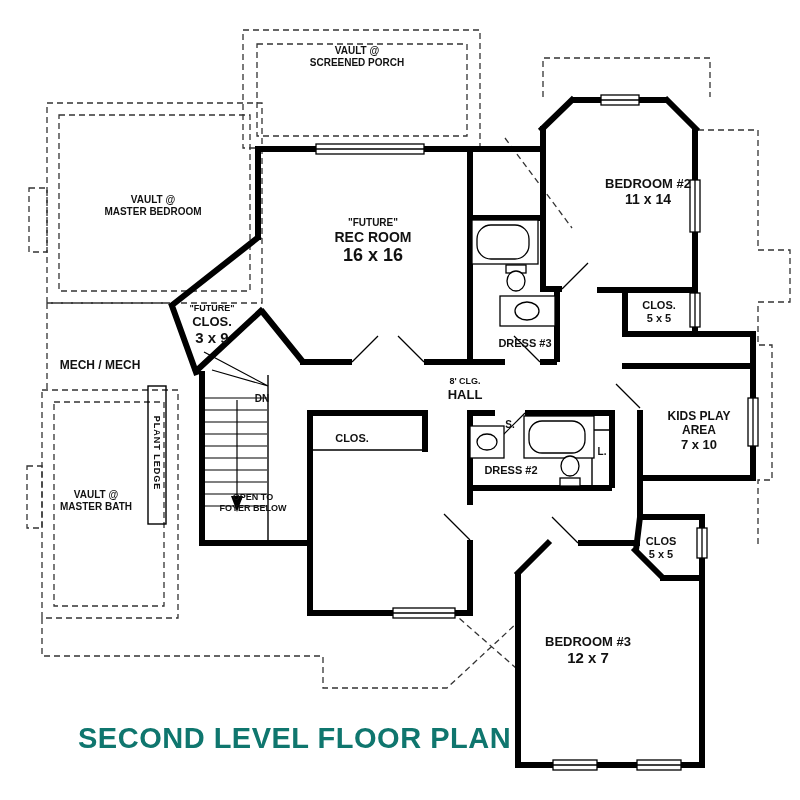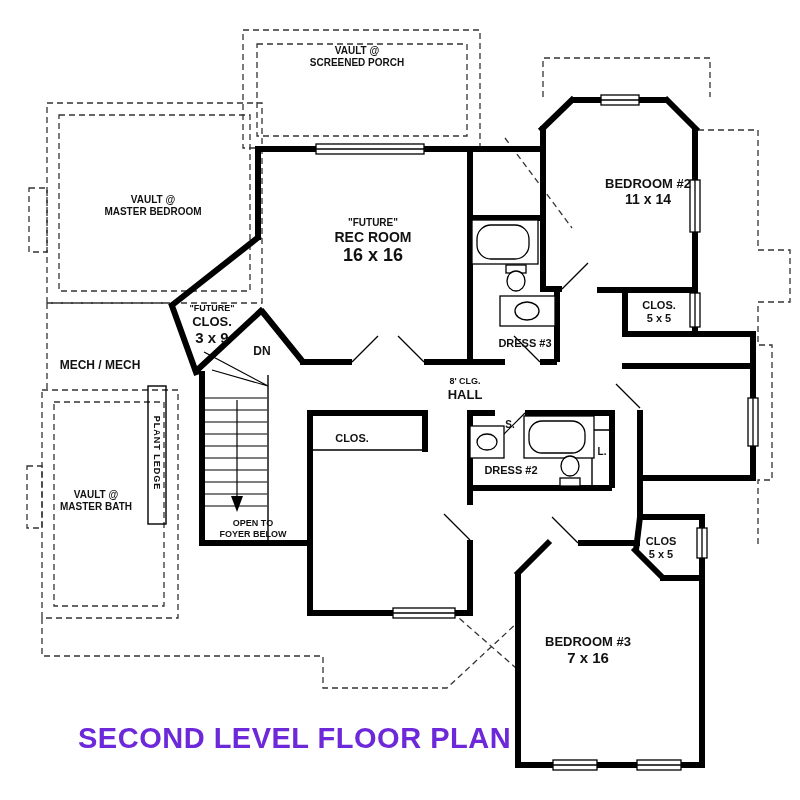--- a/index.html
+++ b/index.html
@@ -1,25 +1,25 @@
 <!DOCTYPE html>
 <html><head>
 <meta charset="utf-8">
 <style>
   html,body{margin:0;padding:0;background:#fff;}
   .canvas{position:relative;width:800px;height:800px;background:#fff;overflow:hidden;
           font-family:"Liberation Sans",sans-serif;}
   svg{position:absolute;left:0;top:0;}
   .lbl{position:absolute;transform:translate(-50%,-50%);text-align:center;color:#111;
        font-weight:bold;line-height:1.18;white-space:nowrap;}
-  .fs8{font-size:12px;}  .fs9{font-size:9px;}  .fs10{font-size:10px;}
+  .fs8{font-size:10px;margin-top:48px;}  .fs9{font-size:9px;}  .fs10{font-size:10px;}
   .fs11{font-size:11px;} .fs12{font-size:12px;} .fs13{font-size:13px;}
   .fs14{font-size:14px;text-align:center;} .fs15{font-size:15px;} .fs16{font-size:14px;} .fs18{font-size:18px;}
   .vertical{writing-mode:vertical-rl;letter-spacing:1px;}
-  .plan-title{position:absolute;font-weight:bold;font-size:29px;letter-spacing:0.5px;color:#6d28d9;}
+  .plan-title{position:absolute;font-weight:bold;font-size:29px;letter-spacing:0.5px;color:#0f766e;}
 </style>
 </head>
 <body>
 
 <div class="canvas">
 
 <svg width="800" height="800" viewBox="0 0 800 800">
 
   <g fill="none" stroke="#333" stroke-width="1.3" stroke-dasharray="6 4">
     <rect x="243" y="30" width="237" height="118"></rect>
@@ -186,20 +186,25 @@
   <div class="lbl fs11" style="left:659px;top:312px">
     <div>CLOS.</div>
     <div>5 x 5</div>
   </div>
 
   <div class="lbl" style="left:465px;top:389px">
     <div class="fs9">8' CLG.</div>
     <div class="fs13">HALL</div>
   </div>
 
+  <div class="lbl fs12" style="left:699px;top:431px">
+    <div>KIDS PLAY</div>
+    <div>AREA</div>
+    <div class="fs13">7 x 10</div>
+  </div>
 
   <div class="lbl fs10" style="left:510px;top:425px">
     <div>S.</div>
   </div>
 
   <div class="lbl fs10" style="left:602px;top:452px">
     <div>L.</div>
   </div>
 
   <div class="lbl fs11" style="left:511px;top:470px">
@@ -212,34 +217,34 @@
 
   <div class="lbl fs9 vertical" style="left:157px;top:453px">
     <div>PLANT LEDGE</div>
   </div>
 
   <div class="lbl fs10" style="left:96px;top:501px">
     <div>VAULT @</div>
     <div>MASTER BATH</div>
   </div>
 
-  <div class="lbl fs9" style="left:253px;top:529px">
+  <div class="lbl fs9" style="left:253px;top:503px">
     <div>OPEN TO</div>
     <div>FOYER BELOW</div>
   </div>
 
 
   <div class="lbl fs11" style="left:661px;top:548px">
     <div>CLOS</div>
     <div>5 x 5</div>
   </div>
 
   <div class="lbl" style="left:588px;top:651px">
     <div class="fs13">BEDROOM #3</div>
-    <div class="fs15">7 x 16</div>
+    <div class="fs15">12 x 7</div>
   </div>
 
   <div class="lbl fs8" style="left:262px;top:351px">
     <div>DN</div>
   </div>
 
   <div class="plan-title" style="left:78px;top:722px">SECOND LEVEL FLOOR PLAN</div>
 
 </div>
 

